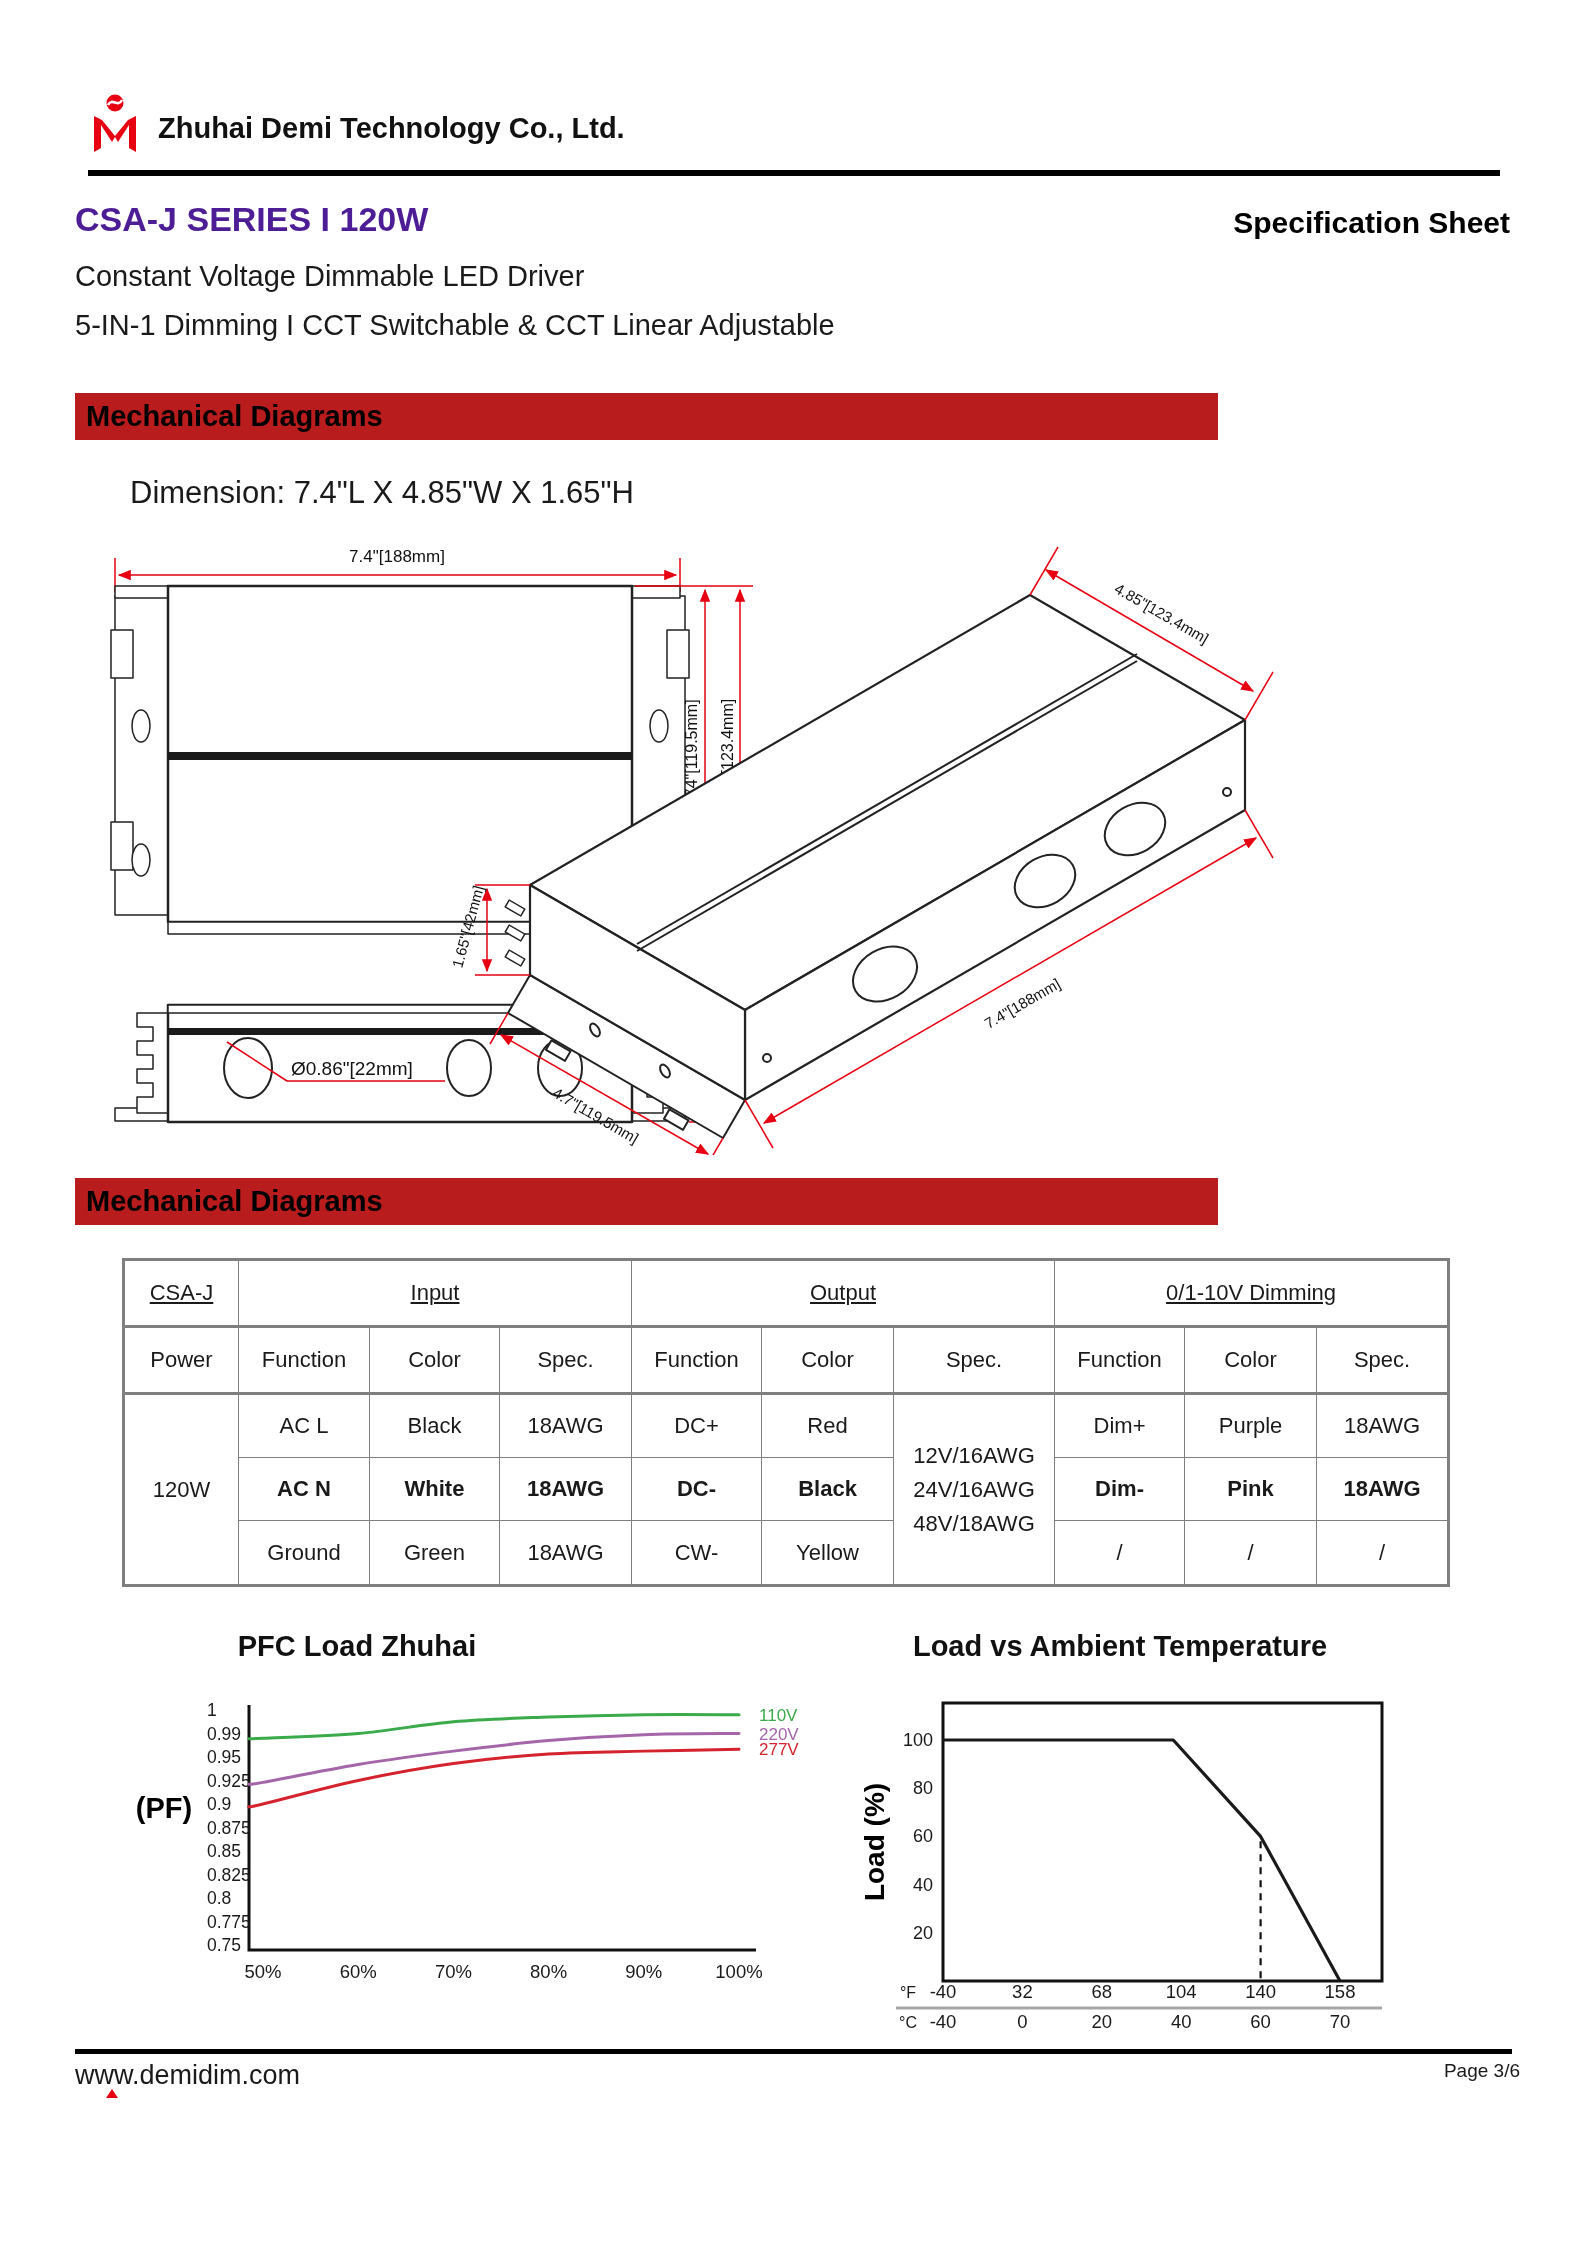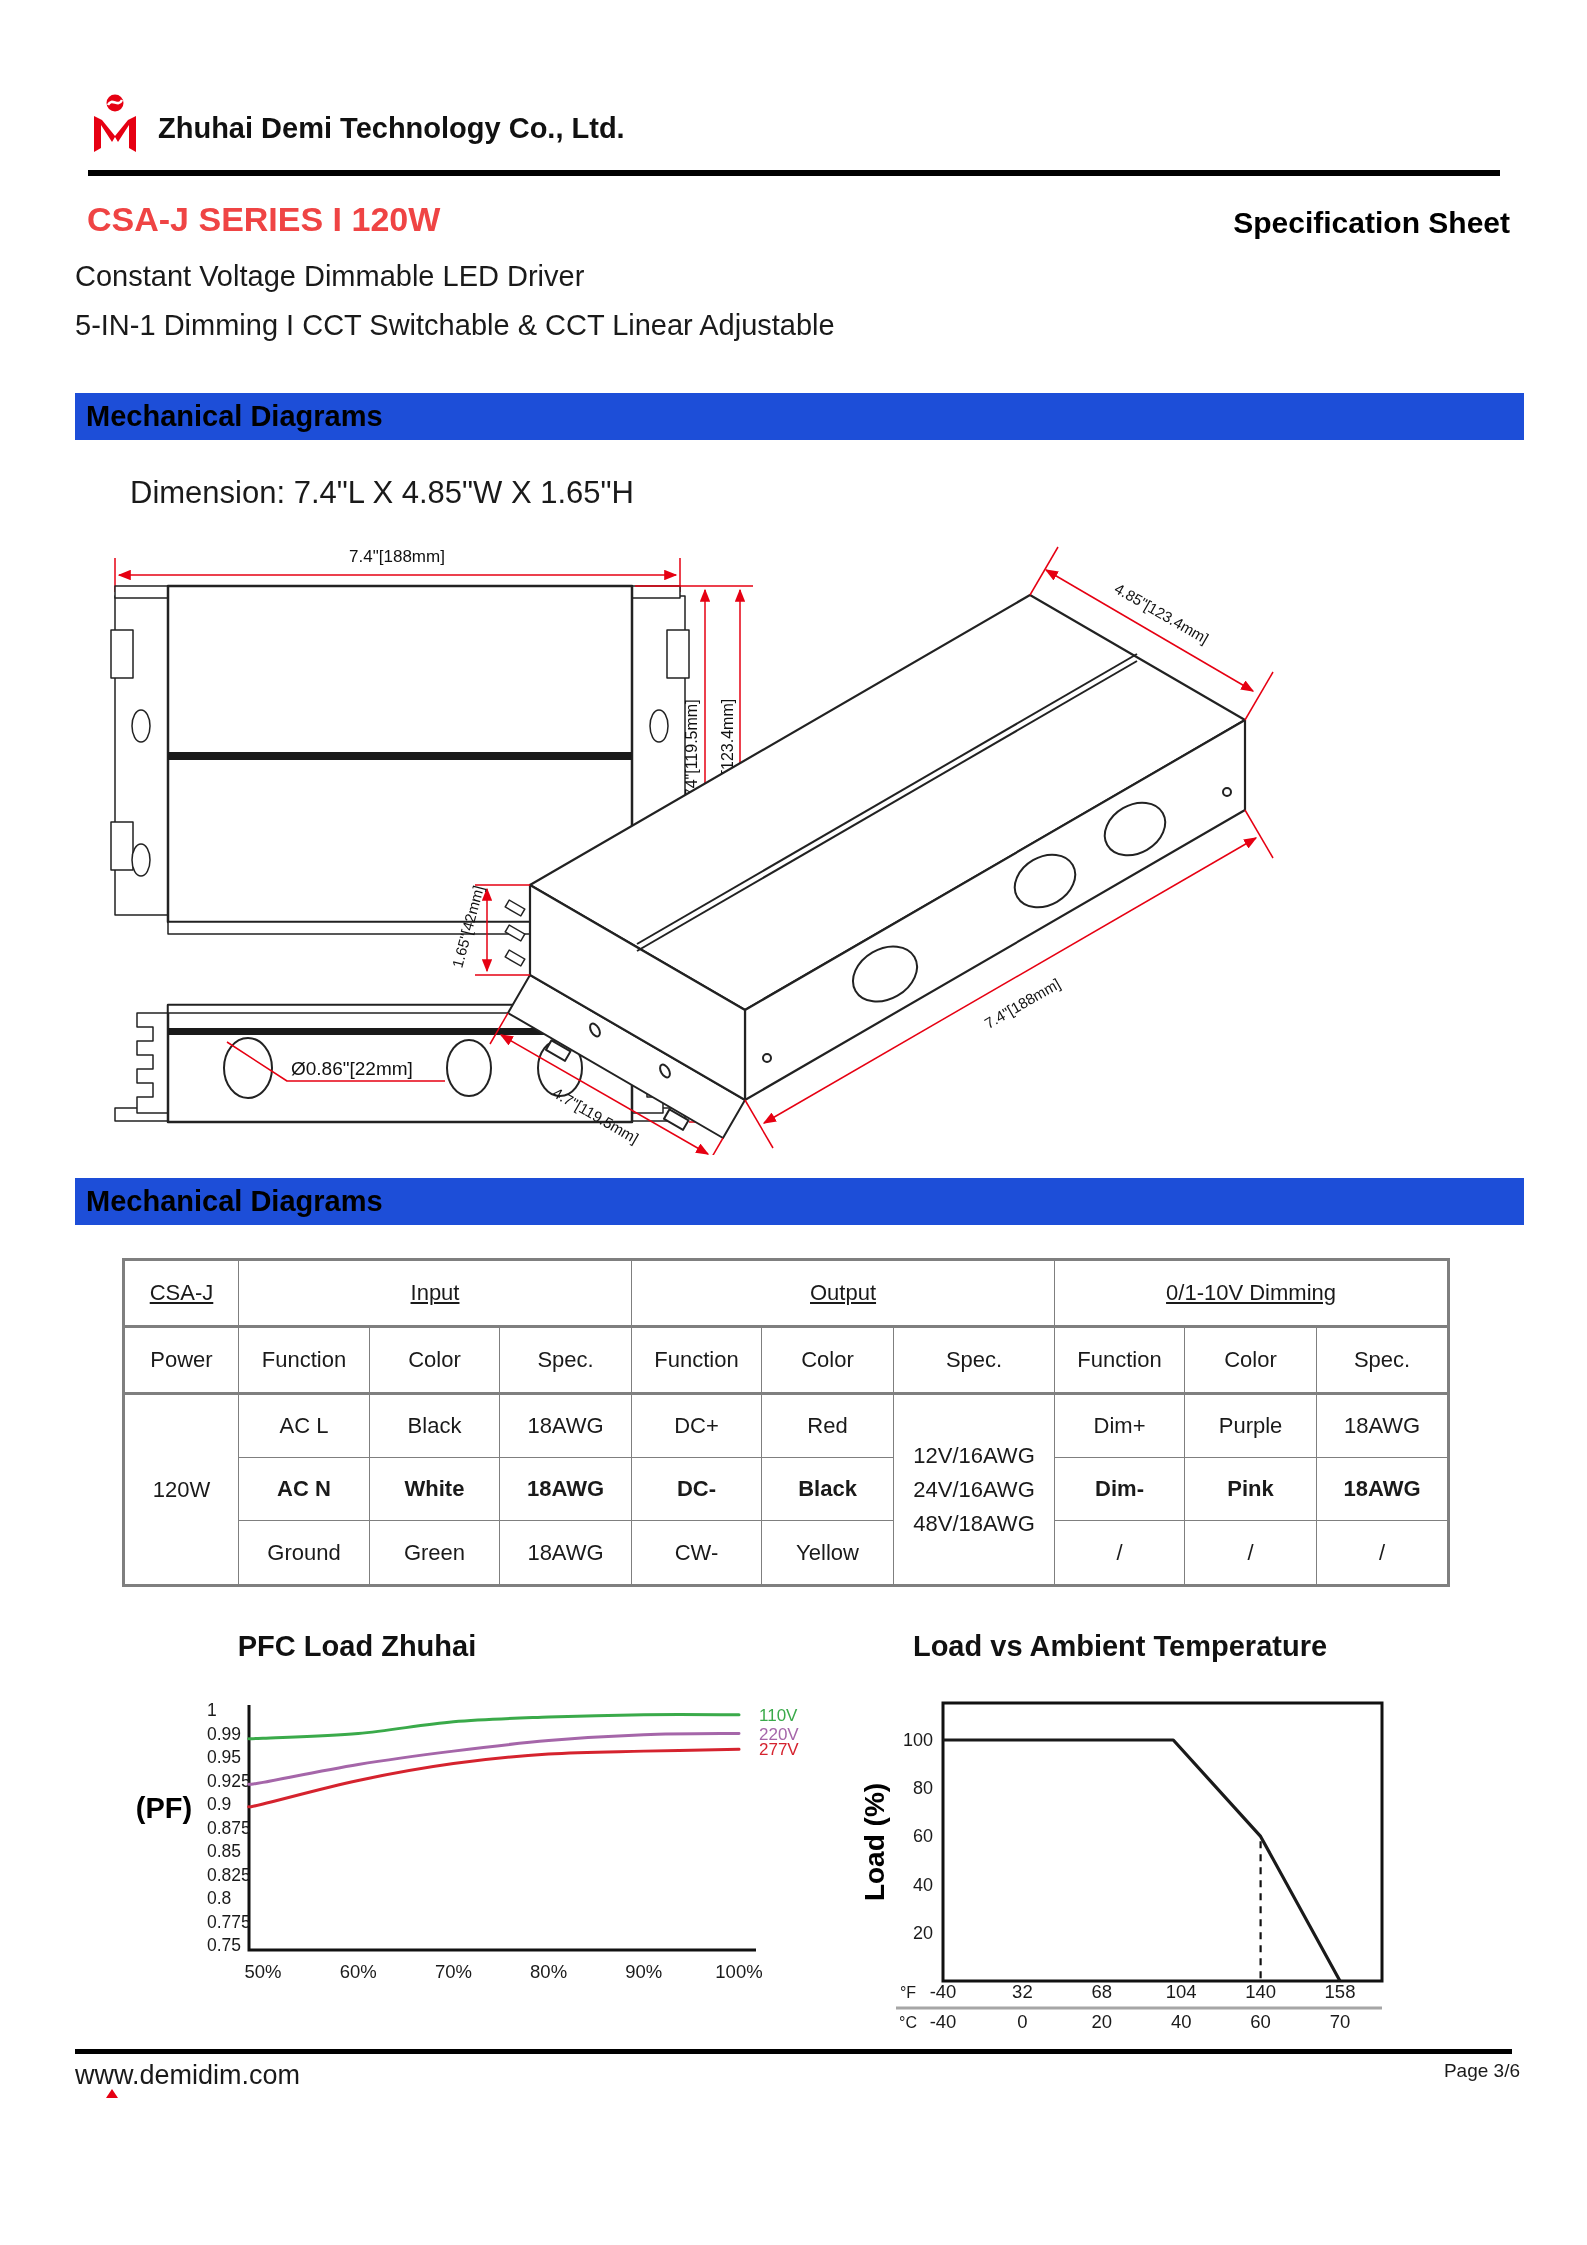--- a/index.html
+++ b/index.html
@@ -1,25 +1,25 @@
 <!DOCTYPE html>
 <html><head>
 <meta charset="utf-8">
 <style>
   html,body{margin:0;padding:0;background:#fff;}
   .page{position:relative;width:1587px;height:2245px;background:#ffffff;overflow:hidden;
         font-family:"Liberation Sans","DejaVu Sans",sans-serif;color:#1a1a1a;}
   .abs{position:absolute;}
   .company-name{left:158px;top:112px;font-size:29px;font-weight:700;color:#111;}
   .header-rule{left:88px;top:170px;width:1412px;height:6px;background:#000;}
-  .series-title{left:75px;top:200px;font-size:34px;font-weight:700;color:#ef4444;margin-left:12px;}
+  .series-title{left:75px;top:200px;font-size:34px;font-weight:700;color:#4c1d95;}
   .sheet-label{top:206px;right:77px;font-size:30px;font-weight:700;color:#000;}
   .subtitle1{left:75px;top:260px;font-size:29px;}
   .subtitle2{left:75px;top:309px;font-size:29px;}
-  .section-bar{left:75px;width:1449px;height:47px;background:#1d4ed8;
+  .section-bar{left:75px;width:1143px;height:47px;background:#b91c1c;
                font-size:29px;font-weight:700;line-height:47px;padding-left:11px;
                box-sizing:border-box;color:#000;}
   .bar1{top:393px;} .bar2{top:1178px;}
   .dim-note{left:130px;top:475px;font-size:31px;}
   .drawings{left:75px;top:530px;}
   .wiring-table{left:122px;top:1258px;border-collapse:collapse;table-layout:fixed;width:1325px;
                 font-size:22px;color:#1a1a1a;}
   .wiring-table td{border:1.5px solid #7f7f7f;text-align:center;vertical-align:middle;padding:0;}
   .wiring-table{border:3px solid #7f7f7f;}
   .wiring-table tr.r1 td{height:64px;border-bottom:3px solid #7f7f7f;text-decoration:underline;}

